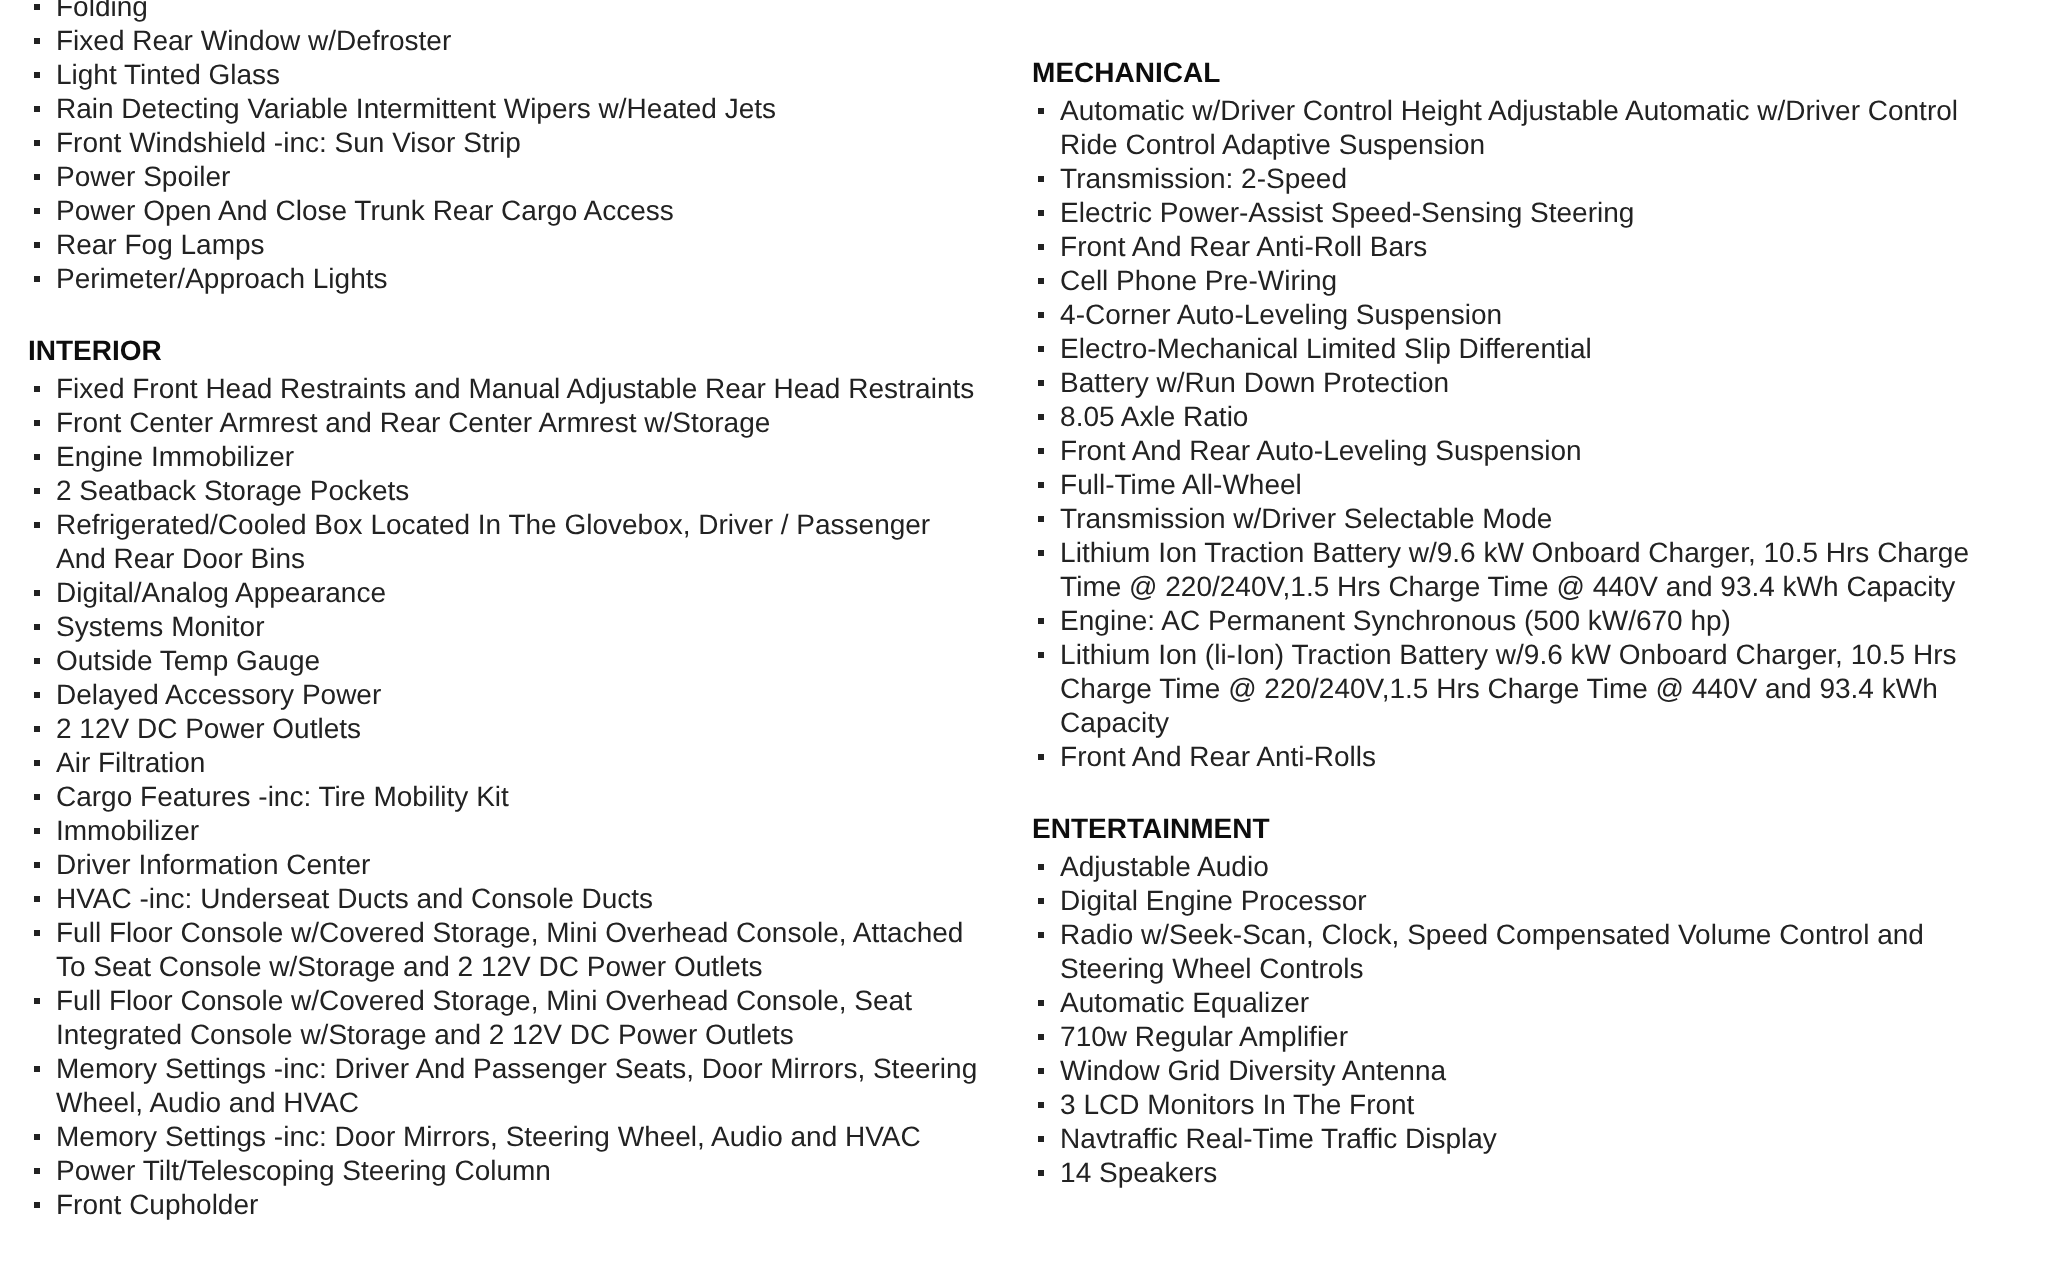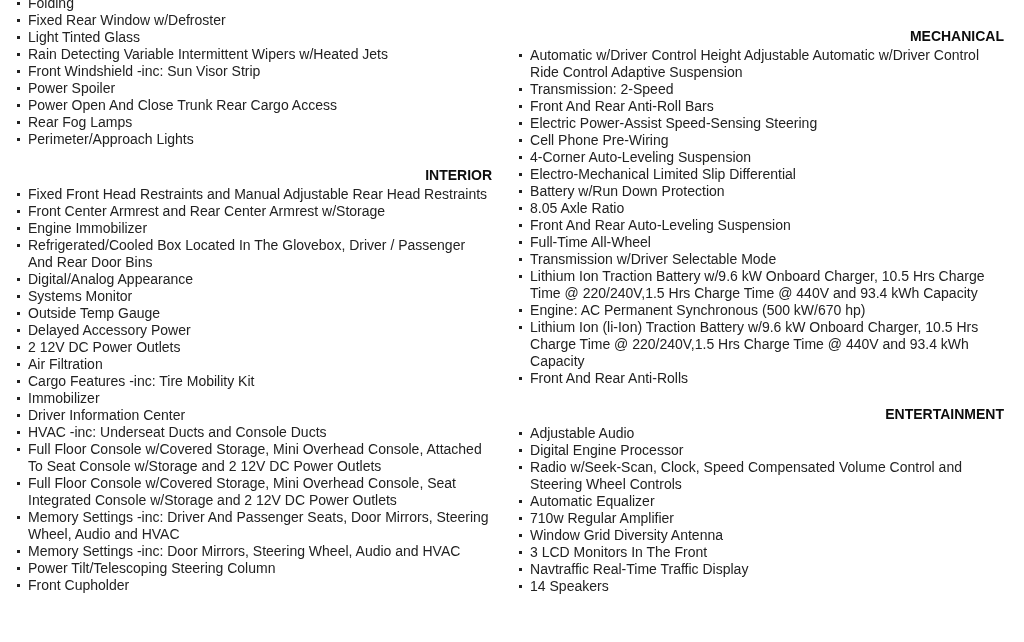--- a/index.html
+++ b/index.html
@@ -6,21 +6,21 @@
   html, body { background:#ffffff; }
   body {
     width:1024px; height:642px; overflow:hidden;
     font-family:"Liberation Sans","DejaVu Sans",sans-serif;
     font-size:14px; line-height:17px; color:#222222;
   }
   .page { position:relative; width:1004px; height:642px; overflow:hidden; background:#ffffff; }
   .cols { display:flex; align-items:flex-start; }
   .col-left  { margin-left:14px; width:482px; }
   .col-right { margin-left:24px; margin-top:28px; width:492px; }
-  h2.hd { font-size:14px; line-height:17px; font-weight:700; color:#0d0d0d; margin:19px 0 2px 0;text-align:right; }
+  h2.hd { font-size:14px; line-height:17px; font-weight:700; color:#0d0d0d; margin:19px 0 2px 0; }
   .col-right h2.hd:first-child { margin-top:0; }
   ul.list { list-style:none; }
   li.item { position:relative; padding-left:14px; }
   li.item .blt { position:absolute; left:3px; top:7px; width:3px; height:3px; background:#222222; }
   li.item.partial { margin-top:-5px; }
   .corner-frag { position:absolute; top:0; left:1012px; width:5px; height:3px; background:#444444; }
 </style>
 </head>
 <body>
 
@@ -39,21 +39,21 @@
         <li class="item"><span class="blt"></span><span class="txt">Power Open And Close Trunk Rear Cargo Access</span></li>
         <li class="item"><span class="blt"></span><span class="txt">Rear Fog Lamps</span></li>
         <li class="item"><span class="blt"></span><span class="txt">Perimeter/Approach Lights</span></li>
       </ul>
 
       <h2 class="hd">INTERIOR</h2>
       <ul class="list">
         <li class="item"><span class="blt"></span><span class="txt">Fixed Front Head Restraints and Manual Adjustable Rear Head Restraints</span></li>
         <li class="item"><span class="blt"></span><span class="txt">Front Center Armrest and Rear Center Armrest w/Storage</span></li>
         <li class="item"><span class="blt"></span><span class="txt">Engine Immobilizer</span></li>
-        <li class="item"><span class="blt"></span></li>
+        <li class="item"><span class="blt"></span><span class="txt">2 Seatback Storage Pockets</span></li>
         <li class="item"><span class="blt"></span><span class="txt">Refrigerated/Cooled Box Located In The Glovebox, Driver / Passenger And Rear Door Bins</span></li>
         <li class="item"><span class="blt"></span><span class="txt">Digital/Analog Appearance</span></li>
         <li class="item"><span class="blt"></span><span class="txt">Systems Monitor</span></li>
         <li class="item"><span class="blt"></span><span class="txt">Outside Temp Gauge</span></li>
         <li class="item"><span class="blt"></span><span class="txt">Delayed Accessory Power</span></li>
         <li class="item"><span class="blt"></span><span class="txt">2 12V DC Power Outlets</span></li>
         <li class="item"><span class="blt"></span><span class="txt">Air Filtration</span></li>
         <li class="item"><span class="blt"></span><span class="txt">Cargo Features -inc: Tire Mobility Kit</span></li>
         <li class="item"><span class="blt"></span><span class="txt">Immobilizer</span></li>
         <li class="item"><span class="blt"></span><span class="txt">Driver Information Center</span></li>
@@ -65,22 +65,22 @@
         <li class="item"><span class="blt"></span><span class="txt">Power Tilt/Telescoping Steering Column</span></li>
         <li class="item"><span class="blt"></span><span class="txt">Front Cupholder</span></li>
       </ul>
     </div>
 
     <div class="col-right">
       <h2 class="hd">MECHANICAL</h2>
       <ul class="list">
         <li class="item"><span class="blt"></span><span class="txt">Automatic w/Driver Control Height Adjustable Automatic w/Driver Control Ride Control Adaptive Suspension</span></li>
         <li class="item"><span class="blt"></span><span class="txt">Transmission: 2-Speed</span></li>
+        <li class="item"><span class="blt"></span><span class="txt">Electric Power-Assist Speed-Sensing Steering</span></li>
         <li class="item"><span class="blt"></span><span class="txt">Front And Rear Anti-Roll Bars</span></li>
-        <li class="item"><span class="blt"></span><span class="txt">Electric Power-Assist Speed-Sensing Steering</span></li>
         <li class="item"><span class="blt"></span><span class="txt">Cell Phone Pre-Wiring</span></li>
         <li class="item"><span class="blt"></span><span class="txt">4-Corner Auto-Leveling Suspension</span></li>
         <li class="item"><span class="blt"></span><span class="txt">Electro-Mechanical Limited Slip Differential</span></li>
         <li class="item"><span class="blt"></span><span class="txt">Battery w/Run Down Protection</span></li>
         <li class="item"><span class="blt"></span><span class="txt">8.05 Axle Ratio</span></li>
         <li class="item"><span class="blt"></span><span class="txt">Front And Rear Auto-Leveling Suspension</span></li>
         <li class="item"><span class="blt"></span><span class="txt">Full-Time All-Wheel</span></li>
         <li class="item"><span class="blt"></span><span class="txt">Transmission w/Driver Selectable Mode</span></li>
         <li class="item"><span class="blt"></span><span class="txt">Lithium Ion Traction Battery w/9.6 kW Onboard Charger, 10.5 Hrs Charge Time @ 220/240V,1.5 Hrs Charge Time @ 440V and 93.4 kWh Capacity</span></li>
         <li class="item"><span class="blt"></span><span class="txt">Engine: AC Permanent Synchronous (500 kW/670 hp)</span></li>

